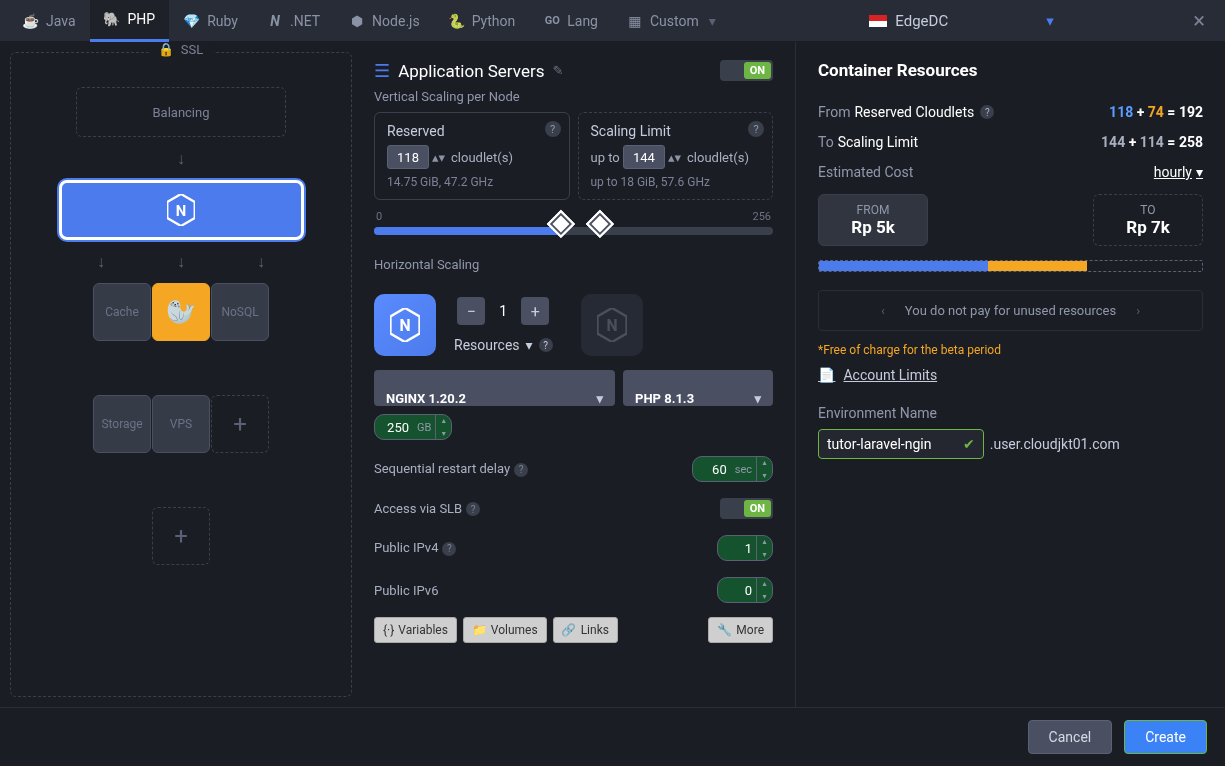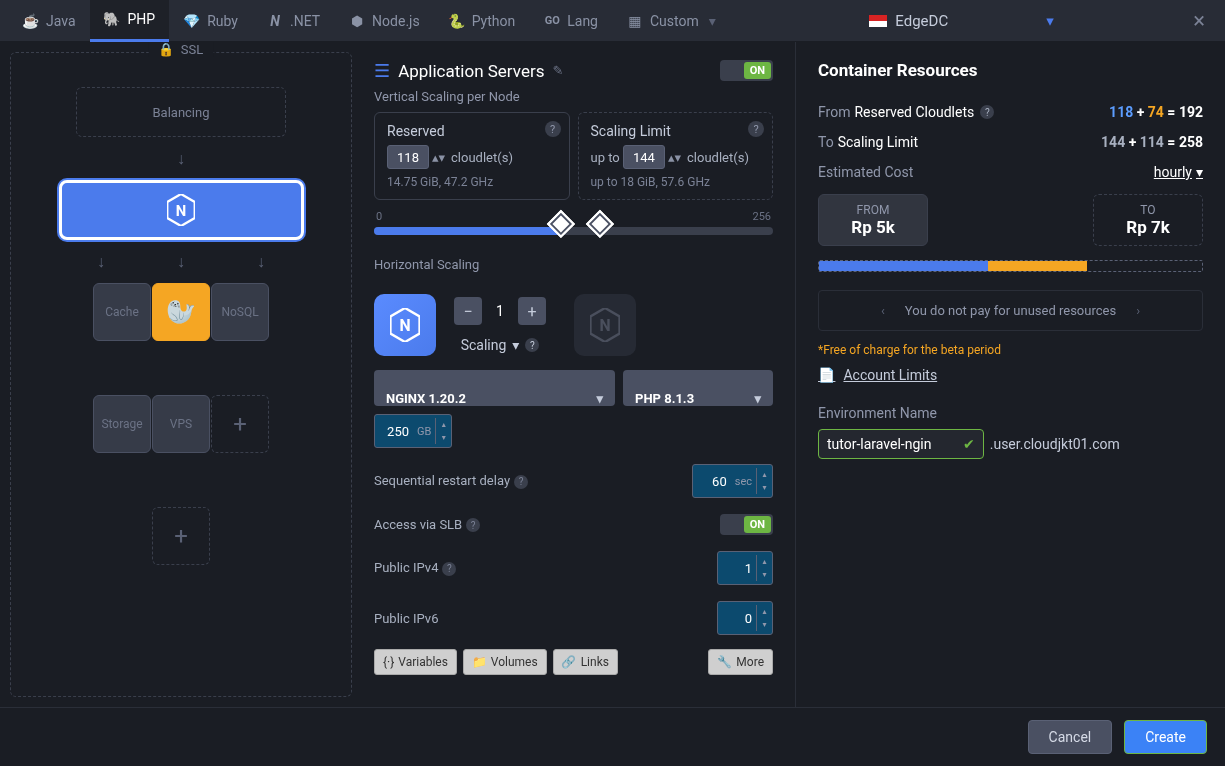--- a/index.html
+++ b/index.html
@@ -58,21 +58,21 @@
 .stateful{display:flex;align-items:center;gap:6px;color:#c5ccdb;font-size:14px;margin-top:6px}
 .hs-ghost{width:62px;height:62px;background:#333844;border-radius:10px;display:flex;align-items:center;justify-content:center;margin-left:10px;opacity:0.5}
 .hs-mid{display:flex;flex-direction:column;align-items:center;gap:6px}
 .sel-row{display:flex;gap:8px;padding:0 12px;margin-top:14px}
 .sel{flex:1;height:36px;background:#4a5062;border-radius:4px;display:flex;align-items:flex-end;padding:0 12px;color:#fff;font-weight:bold;cursor:pointer}
 .sel .chev{margin-left:auto;color:#c5ccdb}
 .sel.r{justify-content:flex-end;gap:10px}
 .cfg-row{display:flex;align-items:center;padding:8px 12px;font-size:13px}
 .cfg-row .lbl{flex:1;color:#a8b0c0}
 .cfg-row .q{width:14px;height:14px;background:#3a3f4c;border-radius:50%;color:#7b8296;font-size:10px;display:inline-flex;align-items:center;justify-content:center;margin-left:4px}
-.num-box{display:flex;align-items:center;background:#0c4a6e;border:1px solid #5a6175;border-radius:3px;height:34px}
+.num-box{display:flex;align-items:center;background:#14532d;border:1px solid #5a6175;border-radius:10px;height:26px}
 .num-box .v{width:38px;text-align:right;color:#fff;padding-right:4px}
 .num-box .u{color:#9097ab;padding:0 4px;font-size:11px}
 .num-box .arrows{display:flex;flex-direction:column;border-left:1px solid #5a6175;width:16px}
 .num-box .arrows span{height:13px;display:flex;align-items:center;justify-content:center;color:#9097ab;font-size:8px}
 .btn-row{display:flex;gap:6px;padding:6px 12px 0}
 .btn-sm{background:#cfcfcf;color:#333;padding:5px 8px;border-radius:3px;font-size:12px;display:flex;align-items:center;gap:4px;cursor:pointer;border:1px solid #aaa}
 .right{width:430px;padding:18px 22px 10px;border-left:1px solid #2a2e38}
 .right h3{color:#fff;font-size:17px;margin-bottom:24px;font-weight:bold}
 .rline{display:flex;align-items:center;margin-bottom:14px;font-size:14px}
 .rline .k{color:#9097ab}
@@ -240,21 +240,21 @@
               <text x="12" y="19" text-anchor="middle" fill="#fff" font-size="13" font-weight="bold">N</text>
             </svg>
           </div>
     <div class="hs-mid">
       <div class="stepper">
         <div class="step-btn">−</div>
         <div class="step-val">1</div>
         <div class="step-btn">+</div>
       </div>
       <div class="stateful">
-              <span>Scaling</span>
+              <span>Resources</span>
               <span>▾</span>
               <span class="info" style="width:14px;height:14px;background:#3a3f4c;border-radius:50%;display:inline-flex;align-items:center;justify-content:center;font-size:10px">?</span>
             </div>
     </div>
     <div class="hs-ghost">
             <svg viewBox="0 0 24 28" width="30" height="34">
               <path d="M12 0 L24 7 L24 21 L12 28 L0 21 L0 7 Z" fill="none" stroke="#7b8296" stroke-width="2"></path>
               <text x="12" y="19" text-anchor="middle" fill="#7b8296" font-size="13" font-weight="bold">N</text>
             </svg>
           </div>

